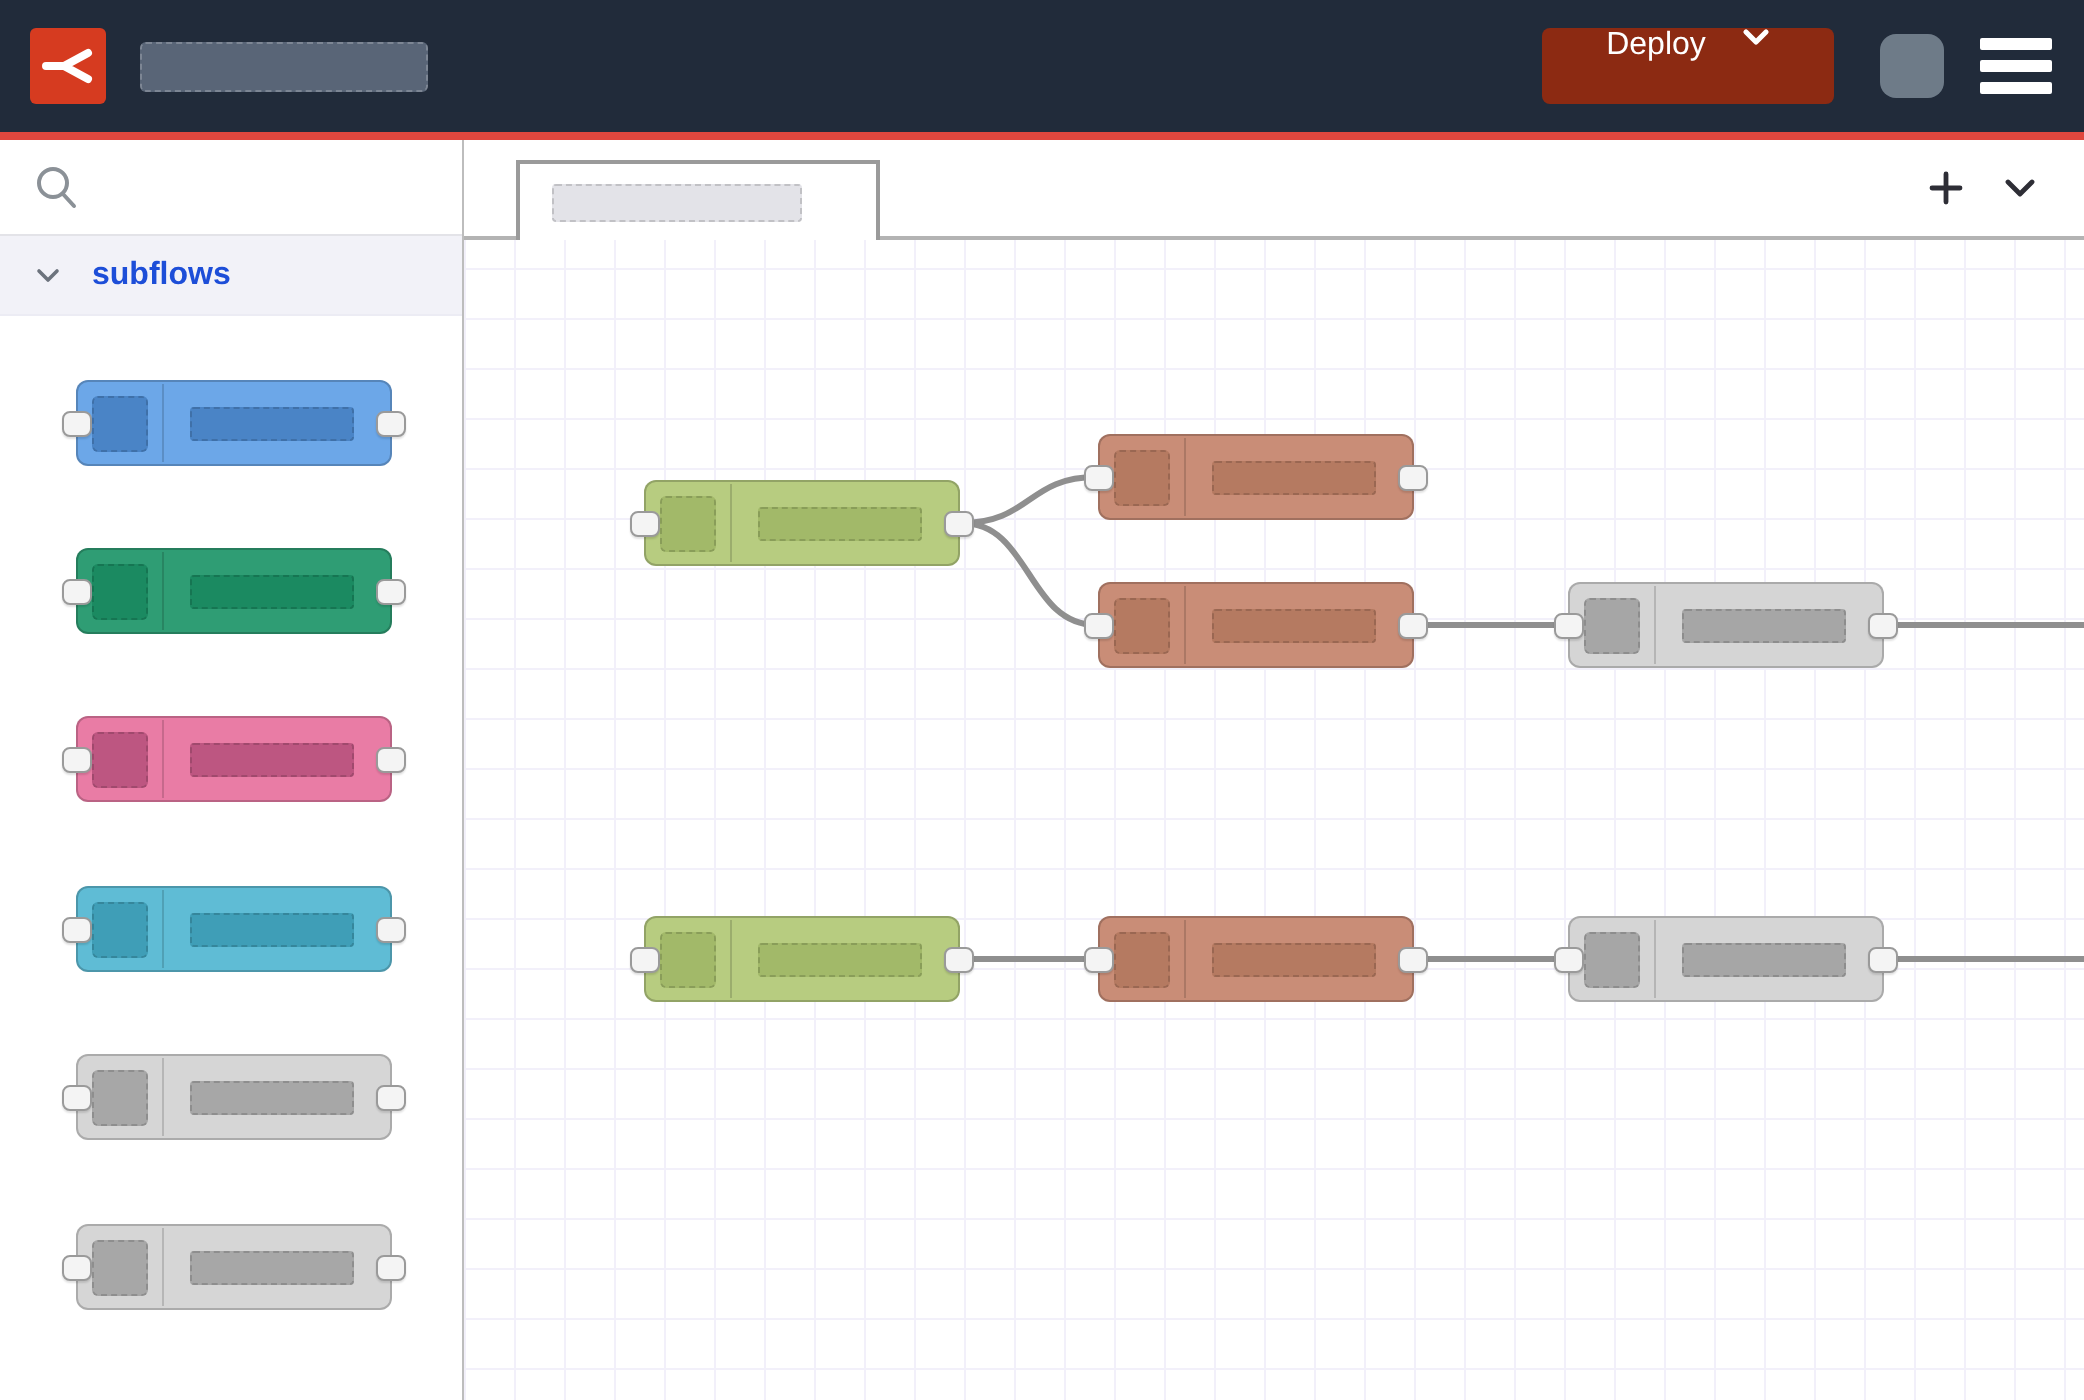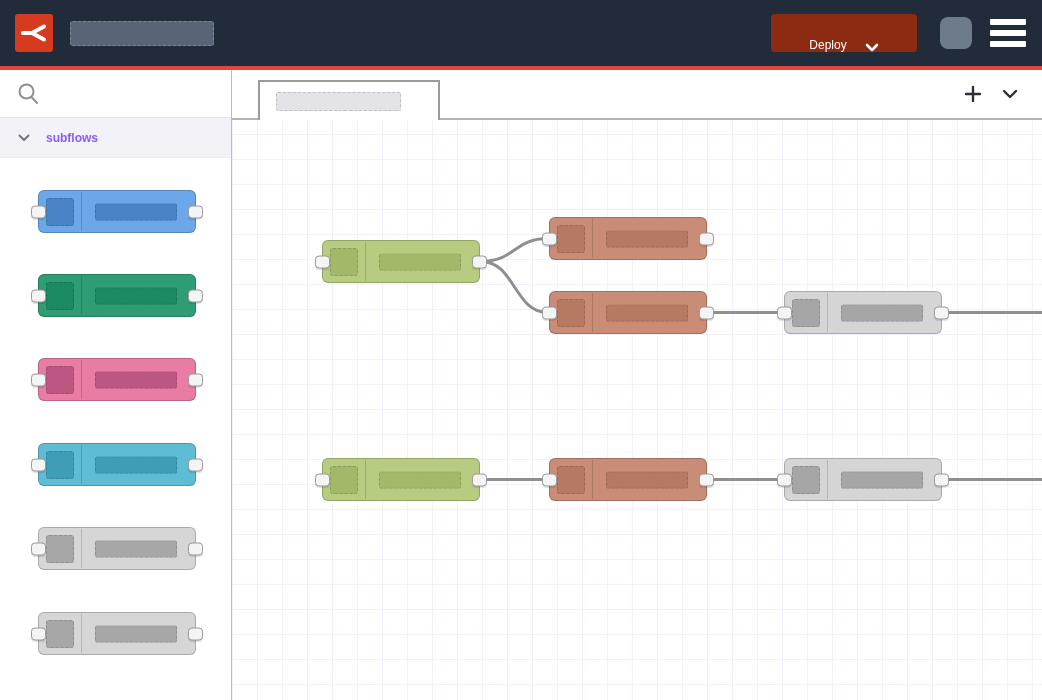--- a/index.html
+++ b/index.html
@@ -8,39 +8,39 @@
   .app { width:1042px; height:700px; display:flex; flex-direction:column; }
 
   
   .header { height:66px; background:#212b3a; display:flex; align-items:center; flex:0 0 auto; }
   .logo { width:38px; height:38px; border-radius:3px; margin-left:15px; display:flex;
     align-items:center; justify-content:center; }
   .title-ph { width:144px; height:25px; margin-left:17px; border-radius:3px; background:#596577;
     outline:1px dashed rgba(255,255,255,.22); outline-offset:-1px; }
   .header-spacer { flex:1; }
   .deploy-btn { height:38px; width:146px; border:none; border-radius:4px; color:#fff;
-    display:flex; align-items:flex-end; justify-content:center; gap:18px; cursor:pointer;
-    font-family:inherit; font-size:12px; font-weight:500; }
+    display:flex; align-items:flex-start; justify-content:center; gap:18px; cursor:pointer;
+    font-family:inherit; font-size:16px; font-weight:500; }
   .avatar { width:32px; height:32px; border-radius:8px; background:#6e7b88; margin-left:23px; }
   .menu-btn { width:36px; height:28px; margin-left:18px; margin-right:16px; display:flex;
     flex-direction:column; justify-content:space-between; cursor:pointer; background:none; border:none; }
   .menu-btn span { height:6px; background:#fff; border-radius:1px; }
   .accent-line { height:4px; flex:0 0 auto; }
 
   
   .main { flex:1; display:flex; min-height:0; }
 
   
   .palette { width:232px; flex:0 0 auto; background:#fff; border-right:1px solid #bdbdbd;
     display:flex; flex-direction:column; }
   .palette-search { height:48px; border-bottom:1px solid #e3e3e8; display:flex; align-items:center;
     padding-left:17px; cursor:text; }
   .palette-category { height:40px; background:#f2f2f8; display:flex; align-items:center; gap:16px;
     padding-left:18px; cursor:pointer; border-bottom:1px solid #ececf4; }
-  .palette-category .cat-label { font-size:12px; font-weight:600; color:#8b5cf6; }
+  .palette-category .cat-label { font-size:16px; font-weight:600; color:#1d4ed8; }
   .palette-nodes { position:relative; flex:1; }
 
   
   .nr-node { position:absolute; width:158px; height:43px; border-radius:6px;
     border:1px solid rgba(0,0,0,.2); cursor:pointer; }
   .nr-node .icon-box { position:absolute; left:7px; top:7px; width:28px; height:28px; border-radius:3px; }
   .nr-node .sep { position:absolute; left:42px; top:1px; bottom:1px; width:1px; background:rgba(0,0,0,.15); }
   .nr-node .label-ph { position:absolute; left:56px; top:50%; transform:translateY(-50%);
     width:82px; height:17px; border-radius:2px; }
   .nr-node .port { position:absolute; top:50%; transform:translateY(-50%); width:15px; height:13px;

